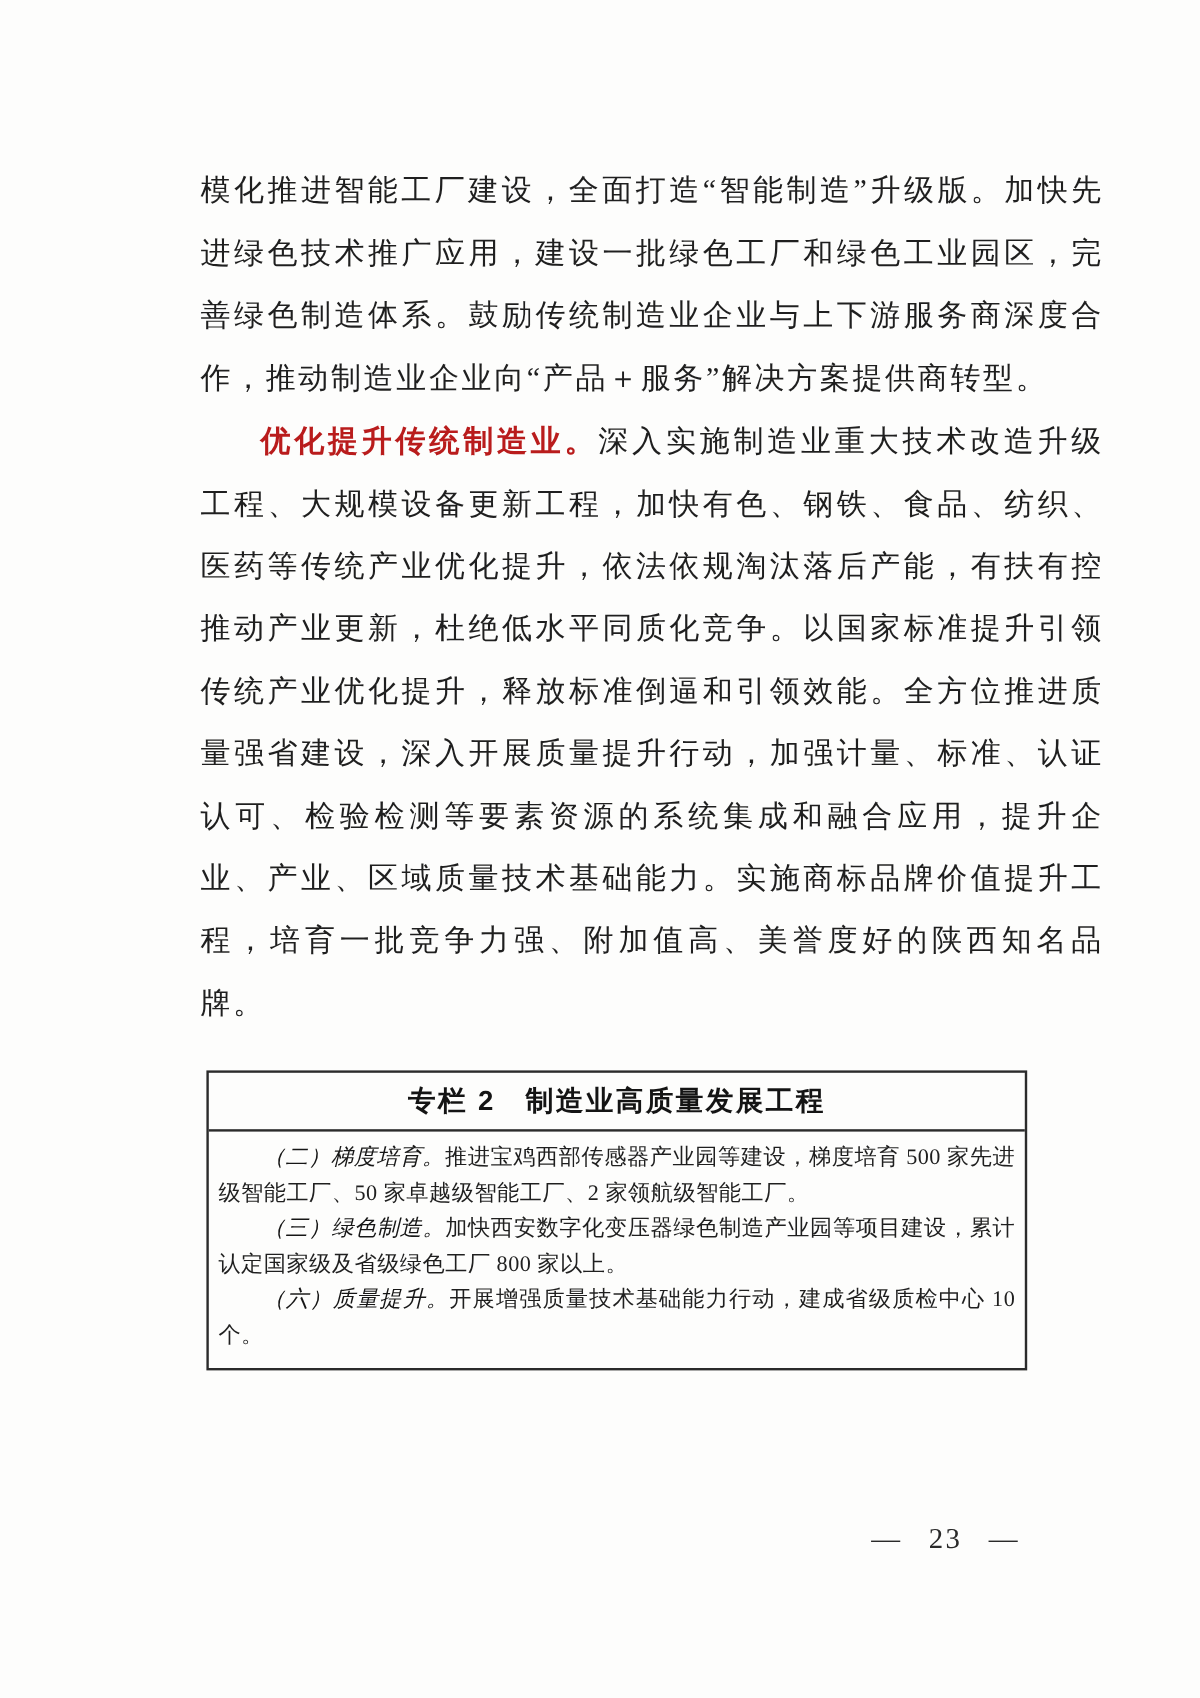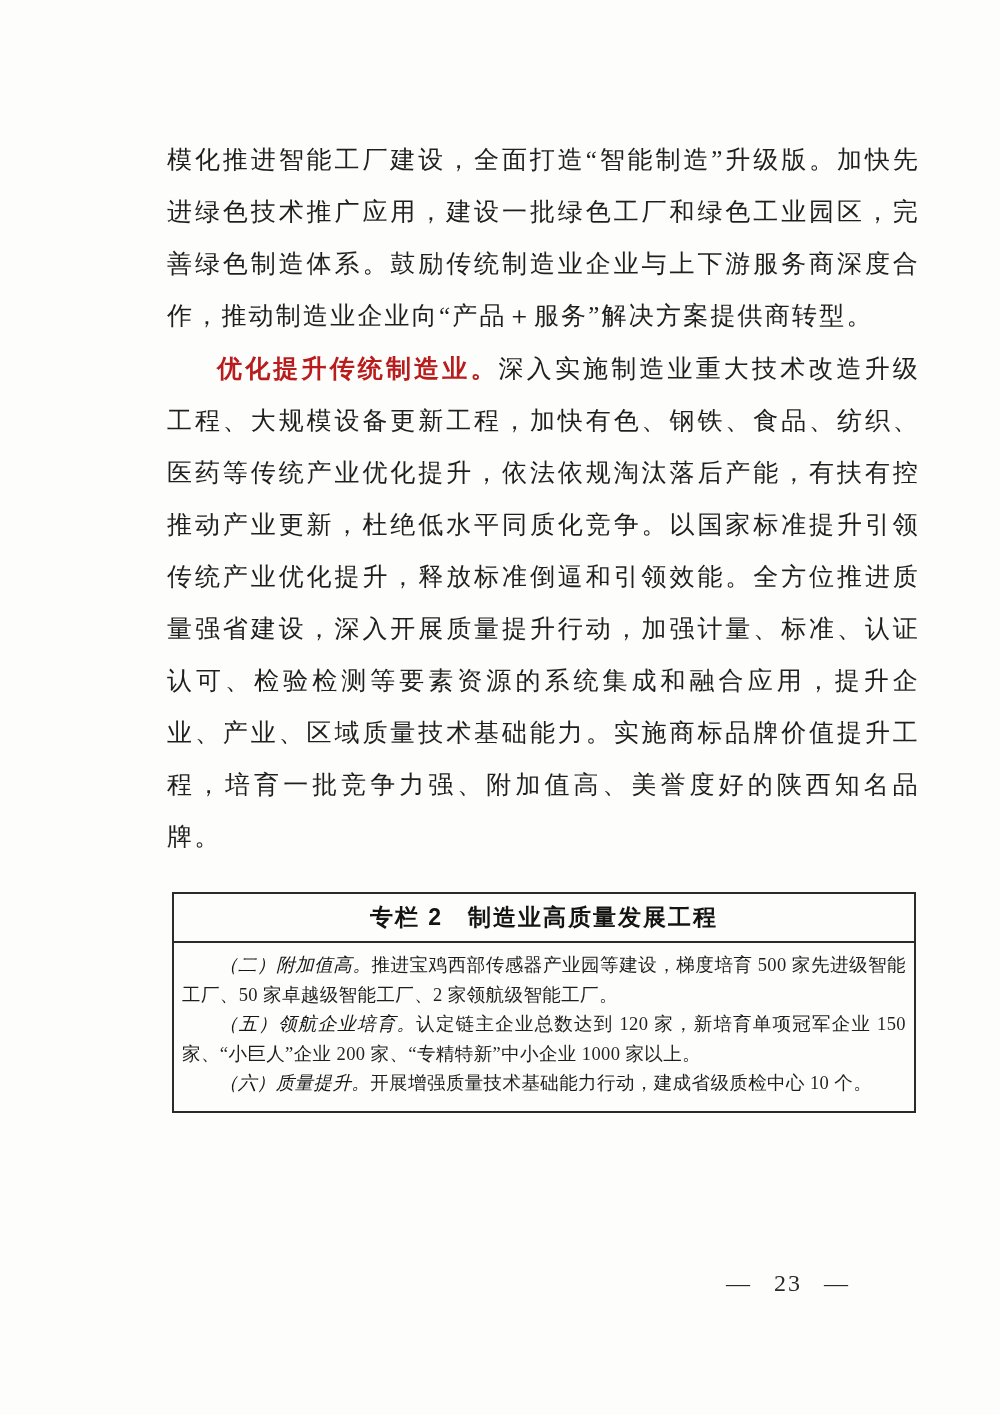--- a/index.html
+++ b/index.html
@@ -30,21 +30,21 @@
   }
   .body-text.indent { text-indent:2em; }
   .lead-bold {
     font-weight:700;
     font-family:"Liberation Sans","DejaVu Sans",sans-serif;
     color:#b91c1c;
   }
   .feature-box {
     margin-top:29px;
     margin-left:5px;
-    width:744px;
+    width:684px;
     border:2.5px solid #2b2b2b;
     background:#fdfdfc;
   }
   .box-title {
     text-align:center;
     font-family:"Liberation Sans","DejaVu Sans",sans-serif;
     font-weight:700;
     font-size:23px;
     line-height:47px;
     letter-spacing:2px;
@@ -86,25 +86,25 @@
 
     <p class="body-text">模化推进智能工厂建设，全面打造“智能制造”升级版。加快先进绿色技术推广应用，建设一批绿色工厂和绿色工业园区，完善绿色制造体系。鼓励传统制造业企业与上下游服务商深度合作，推动制造业企业向“产品＋服务”解决方案提供商转型。</p>
 
     <p class="body-text indent"><span class="lead-bold">优化提升传统制造业。</span><span>深入实施制造业重大技术改造升级工程、大规模设备更新工程，加快有色、钢铁、食品、纺织、医药等传统产业优化提升，依法依规淘汰落后产能，有扶有控推动产业更新，杜绝低水平同质化竞争。以国家标准提升引领传统产业优化提升，释放标准倒逼和引领效能。全方位推进质量强省建设，深入开展质量提升行动，加强计量、标准、认证认可、检验检测等要素资源的系统集成和融合应用，提升企业、产业、区域质量技术基础能力。实施商标品牌价值提升工程，培育一批竞争力强、附加值高、美誉度好的陕西知名品牌。</span></p>
 
     <section class="feature-box">
       <header class="box-title">专栏 2　制造业高质量发展工程</header>
       <div class="box-body">
 
 
-        <p class="box-item"><span class="item-lead">（二）附加值高。</span><span>推进宝鸡西部传感器产业园等建设，梯度培育 500 家先进级智能工厂、50 家卓越级智能工厂、2 家领航级智能工厂。</span></p>
+        <p class="box-item"><span class="item-lead">（二）梯度培育。</span><span>推进宝鸡西部传感器产业园等建设，梯度培育 500 家先进级智能工厂、50 家卓越级智能工厂、2 家领航级智能工厂。</span></p>
+
+        <p class="box-item"><span class="item-lead">（三）绿色制造。</span><span>加快西安数字化变压器绿色制造产业园等项目建设，累计认定国家级及省级绿色工厂 800 家以上。</span></p>
 
 
-
-        <p class="box-item"><span class="item-lead">（五）领航企业培育。</span><span>认定链主企业总数达到 120 家，新培育单项冠军企业 150 家、“小巨人”企业 200 家、“专精特新”中小企业 1000 家以上。</span></p>
 
         <p class="box-item"><span class="item-lead">（六）质量提升。</span><span>开展增强质量技术基础能力行动，建成省级质检中心 10 个。</span></p>
 
       </div>
     </section>
   </main>
 
   <footer class="page-footer">
     <span>— 23 —</span>
   </footer>

